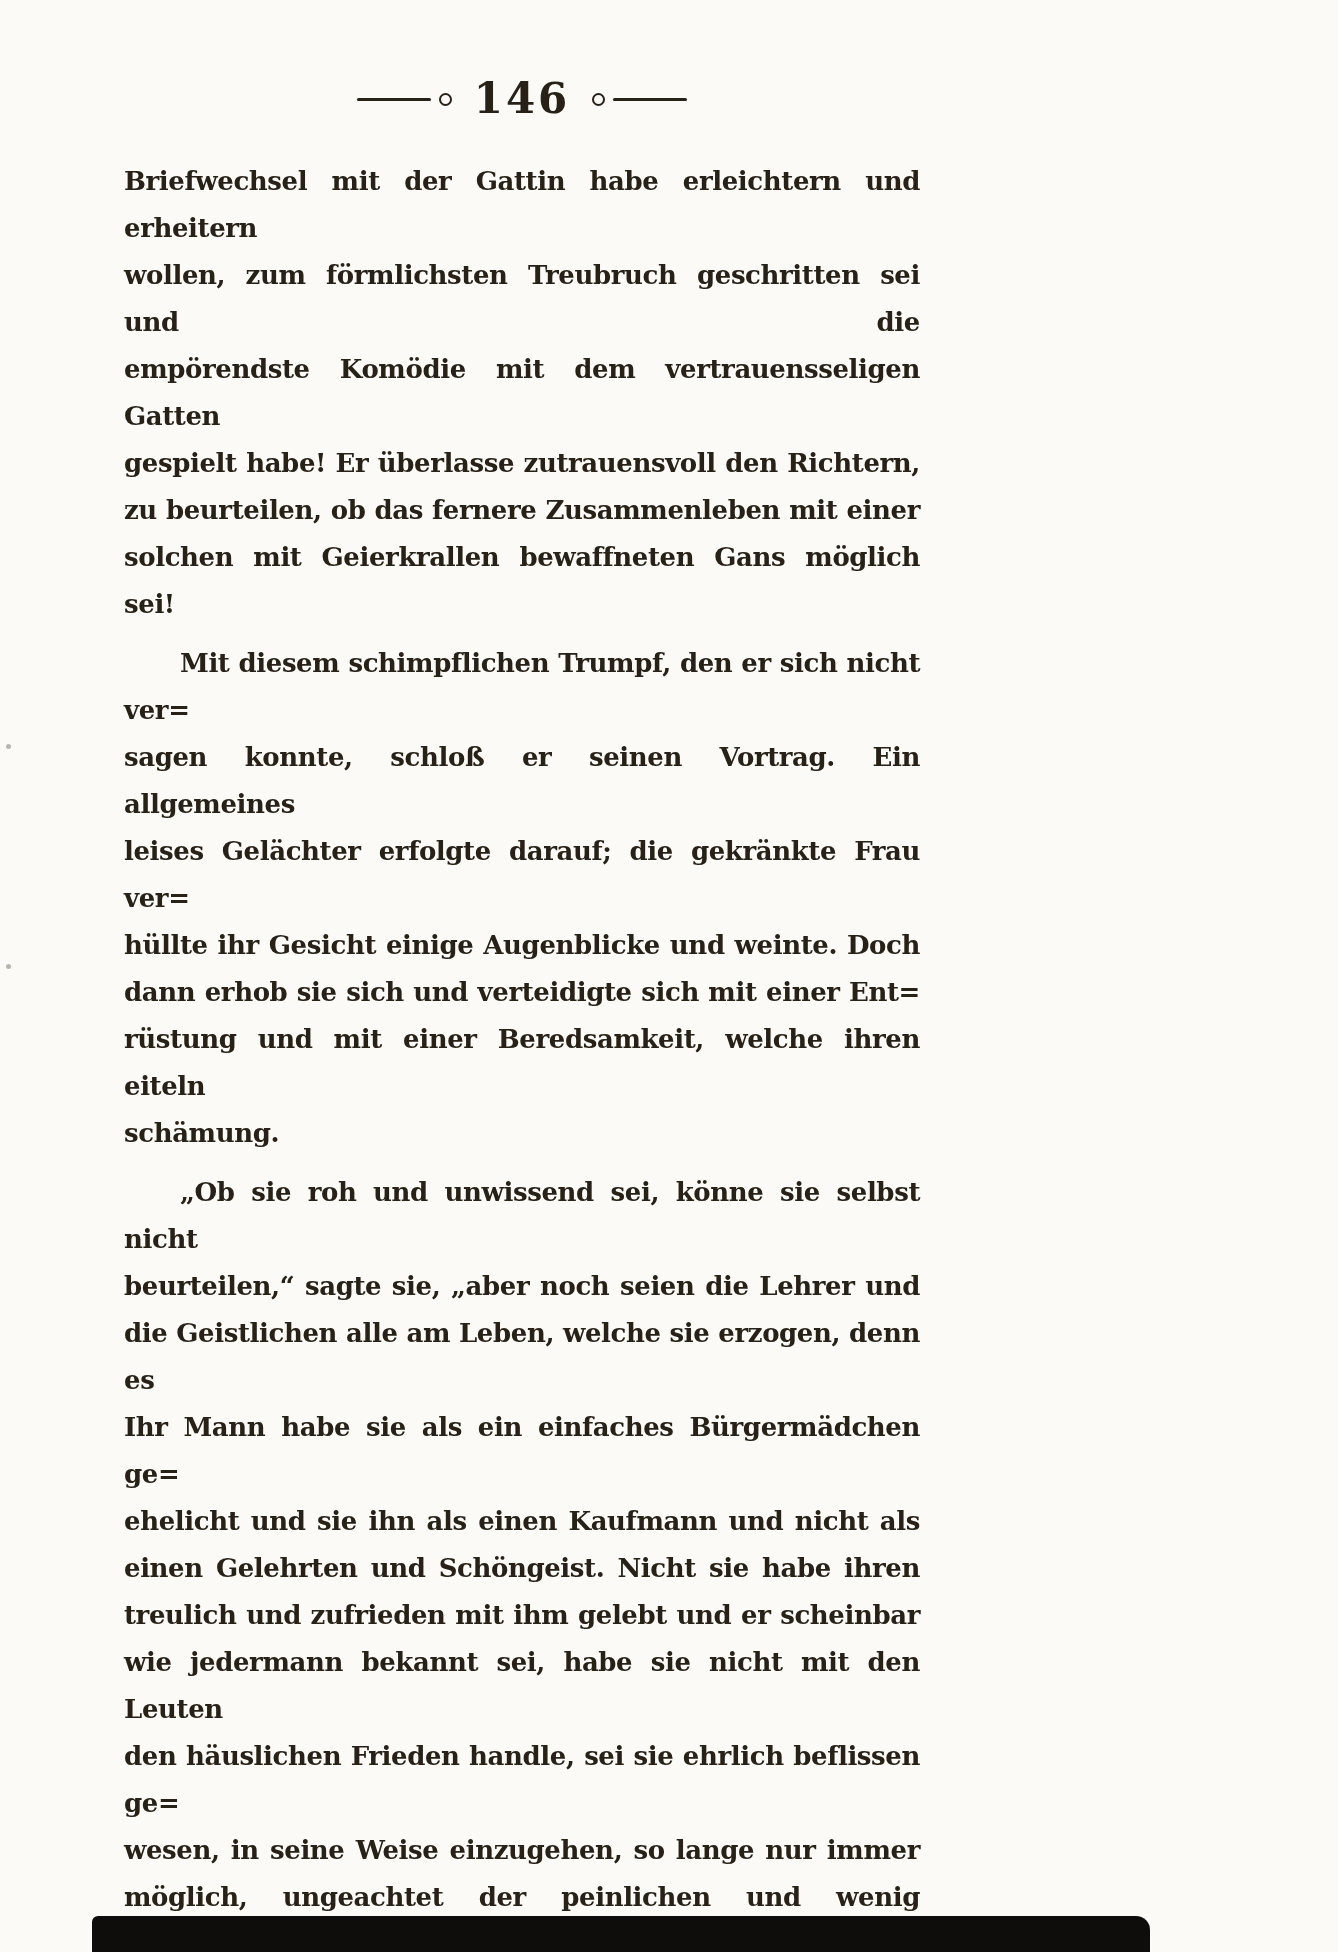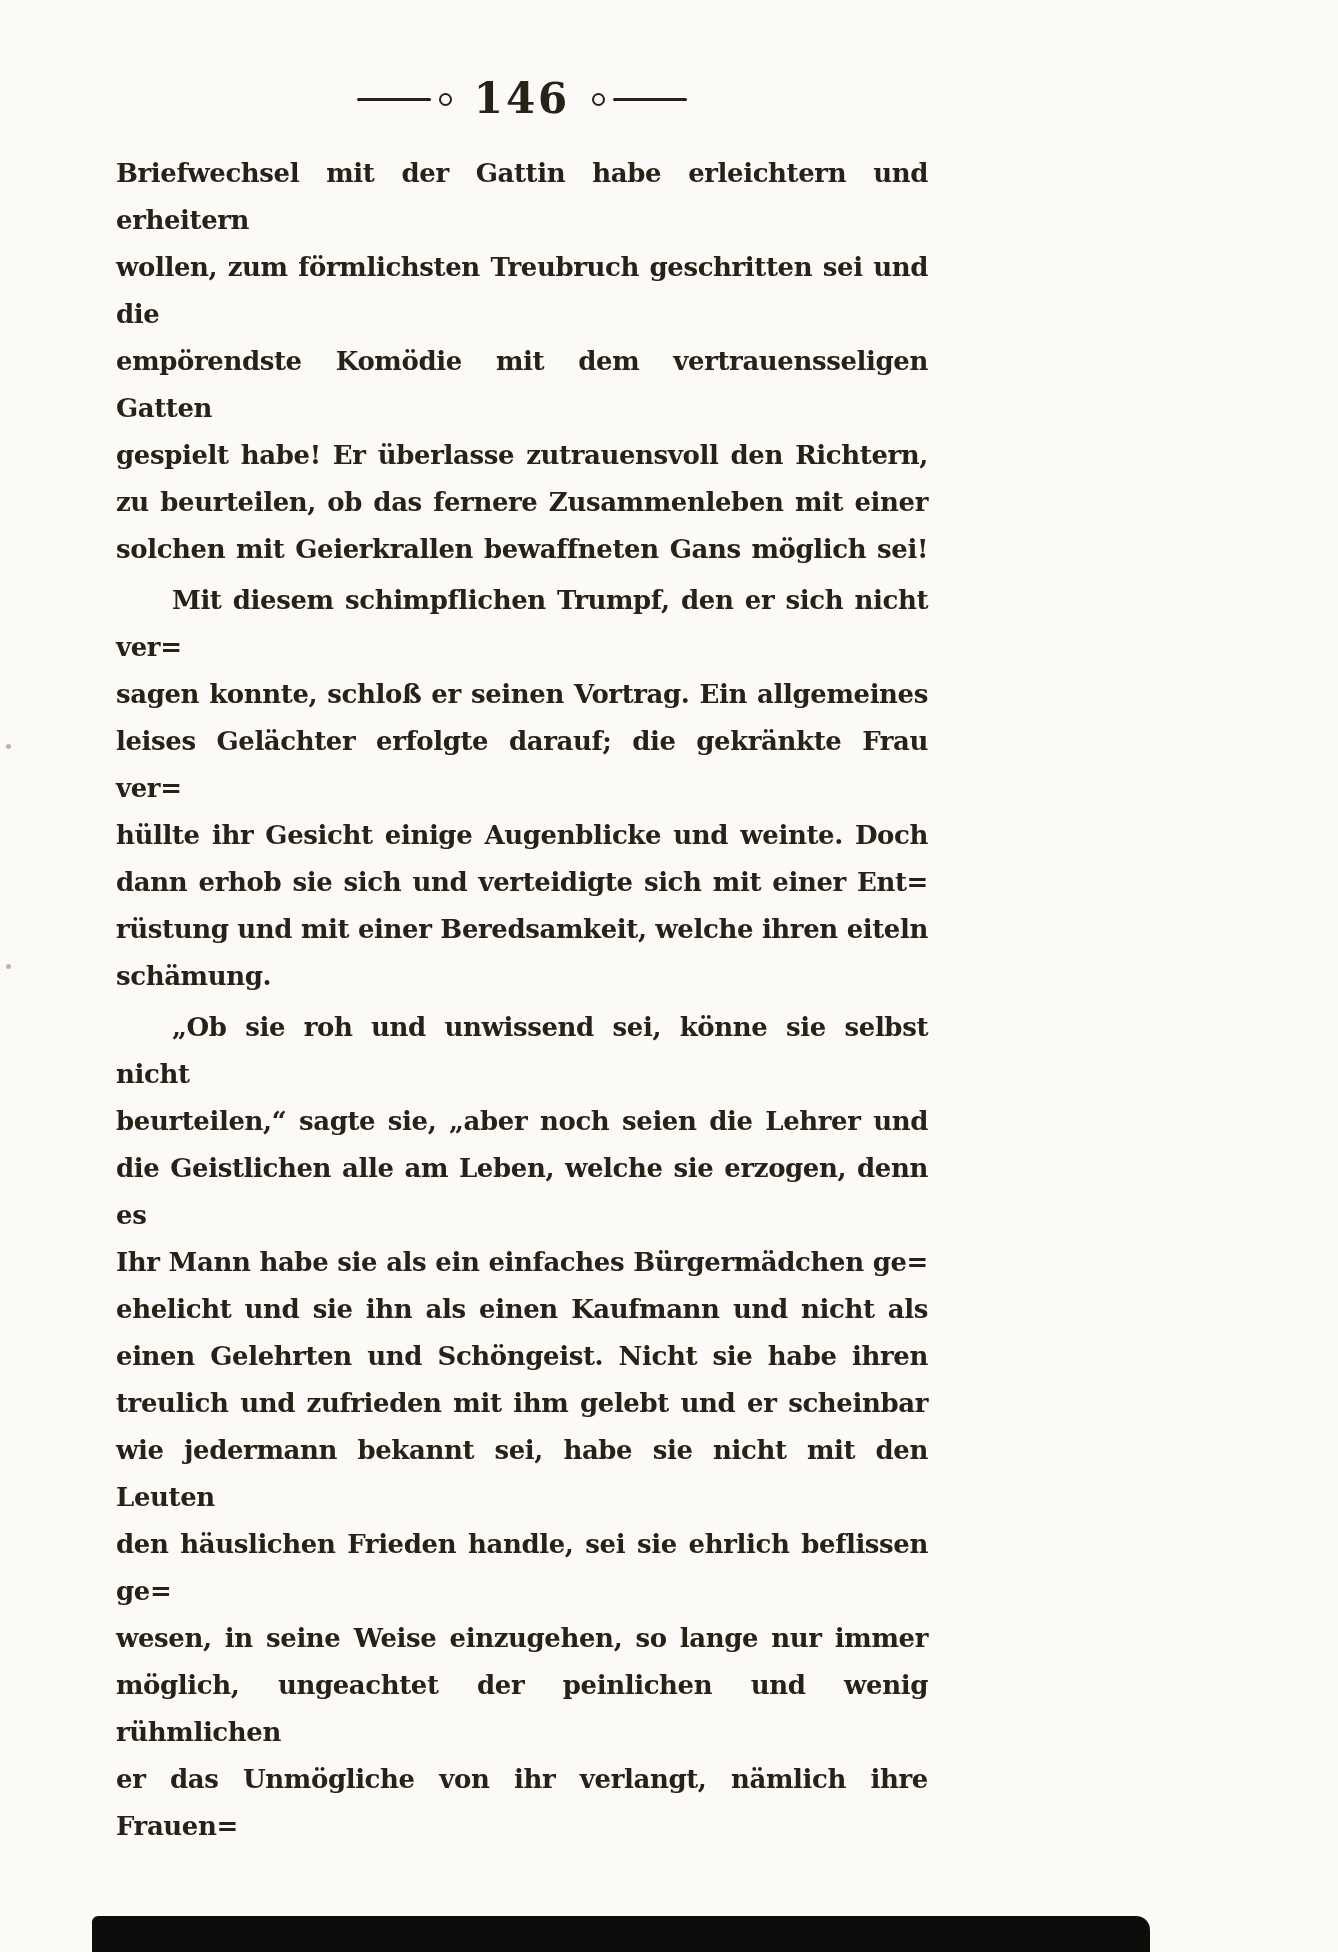--- a/index.html
+++ b/index.html
@@ -52,21 +52,21 @@
   .text-block {
     position: absolute;
     top: 146px;
     left: 112px;
     width: 820px;
     font-size: 26px;
     font-weight: bold;
     letter-spacing: -0.4px;
   }
   .paragraph {
-    margin: 4px;
+    margin: 12px;
   }
   .text-line {
     line-height: 47px;
     text-align: justify;
     text-align-last: justify;
     white-space: normal;
   }
   .text-line.last {
     text-align-last: left;
   }

